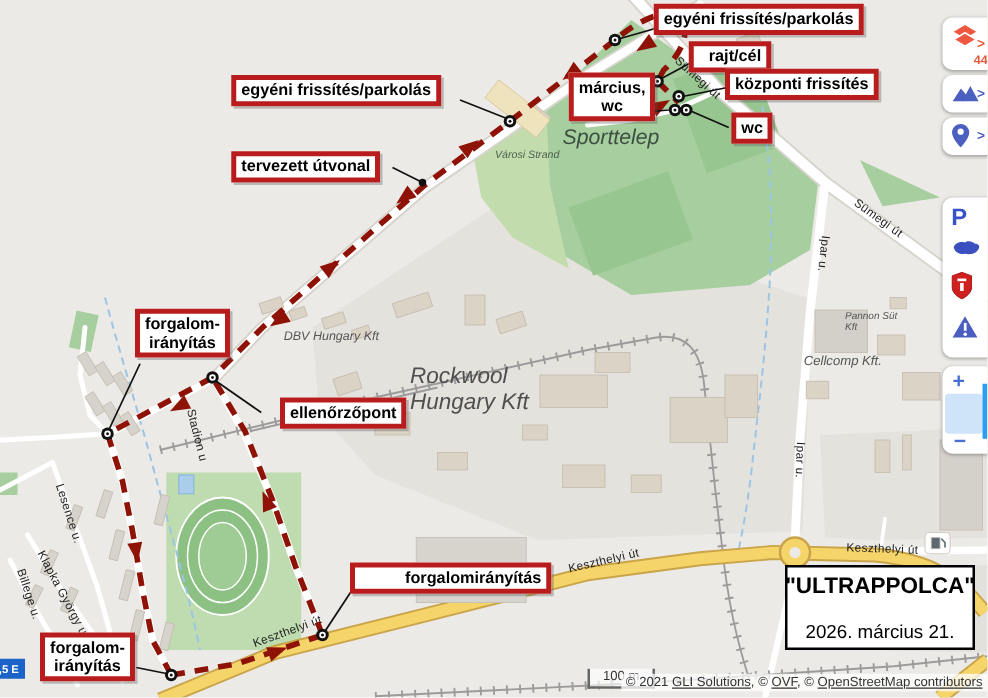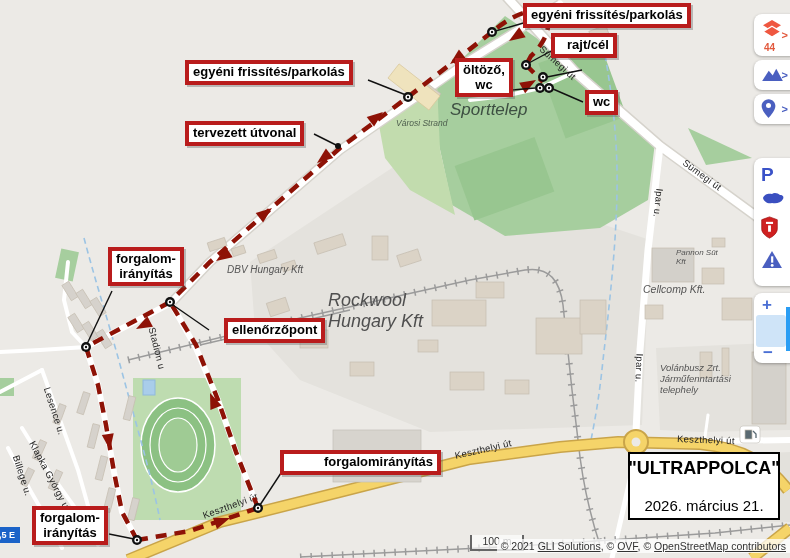--- a/index.html
+++ b/index.html
@@ -33,21 +33,21 @@
   .attrib a{color:#333;text-decoration:underline;cursor:pointer;}
   .badge{position:absolute;left:-6px;top:527px;z-index:40;background:#1b63c8;color:#fff;
          font-size:9px;font-weight:bold;padding:3px 5px;}
   
   .sbtn{position:absolute;right:-8px;width:44px;background:#fff;border-radius:8px;
         box-shadow:0 1px 3px rgba(0,0,0,.3);z-index:40;}
   .sbtn .chev{position:absolute;right:10px;top:50%;transform:translateY(-50%);
               font-size:11px;font-weight:bold;}
   .chev.orange{color:#e2593d;} .chev.blue{color:#4a5fc0;}
   .icwrap{display:flex;flex-direction:column;align-items:flex-start;padding:5px 0 4px 7px;}
-  .count44{color:#e2593d;font-size:10px;font-weight:bold;margin:1px 0 0 3px;}
+  .count44{color:#e2593d;font-size:10px;font-weight:bold;margin:1px 0 0 18px;}
   .parkP{color:#3a52c8;font-size:19px;font-weight:bold;line-height:1;}
   .zoomctl{position:absolute;right:-8px;top:293px;width:44px;height:70px;background:#fff;
            border-radius:8px;box-shadow:0 1px 3px rgba(0,0,0,.3);z-index:40;}
   .zoomctl .zin{position:absolute;left:8px;top:2px;font-size:17px;font-weight:bold;color:#4a6fd4;cursor:pointer;}
   .zoomctl .hl{position:absolute;left:2px;top:22px;width:30px;height:32px;background:#cfe4f8;border-radius:3px;}
   .zoomctl .zout{position:absolute;left:9px;bottom:0px;font-size:17px;font-weight:bold;color:#4a6fd4;cursor:pointer;}
   .zoomctl .bar{position:absolute;left:32px;top:14px;width:4px;height:44px;background:#2a9df4;}
 </style>
 </head>
 <body>
@@ -211,25 +211,20 @@
   <div class="poi center" style="left:328px;top:290px;width:120px;color:#4f4f4f;">
     <span class="blk" style="font-size:18px;">Rockwool</span>
     <span class="blk" style="font-size:18px;">Hungary Kft</span>
   </div>
   <span class="poi" style="left:227px;top:264px;font-size:10px;">DBV Hungary Kft</span>
   <div class="poi center" style="left:676px;top:248px;width:56px;font-size:8px;">
     <span class="blk">Pannon Süt</span>
     <span class="blk">Kft</span>
   </div>
   <span class="poi" style="left:643px;top:283px;font-size:10.5px;">Cellcomp Kft.</span>
-  <div class="poi center" style="left:660px;top:362px;width:118px;font-size:9.5px;">
-    <span class="blk">Volánbusz Zrt.</span>
-    <span class="blk">Járműfenntartási</span>
-    <span class="blk">telephely</span>
-  </div>
 
   <svg class="maplayer" width="790" height="558" viewBox="0 0 790 558" style="z-index:20;pointer-events:none;">
     <g fill="none" stroke="#8e1206" stroke-width="4.5" stroke-dasharray="11 8">
       <path d="M492 32 L408 97 L340 148 L210 262 L170 302"></path>
       <path d="M497 28 C515 14 534 6 545 16 C553 26 544 44 531 56 L526 65"></path>
       <path d="M526 65 L543 82"></path>
       <path d="M170 302 L86 347"></path>
       <path d="M86 347 L98 385 L106 425 L114 472 L122 512 L137 540"></path>
       <path d="M137 540 L190 531 L258 508"></path>
       <path d="M258 508 L236 452 L218 400 L196 345 L170 302"></path>
@@ -310,22 +305,23 @@
           <circle cx="258" cy="508" r="5" fill="#111"></circle>
           <circle cx="258" cy="508" r="2.6" fill="#fff"></circle>
           <circle cx="258" cy="508" r="1.2" fill="#111"></circle>
         </g>
       <circle cx="338" cy="146" r="3" fill="#111"></circle>
     </g>
   </svg>
 
   <div class="lbl" style="left:523px;top:3px;">egyéni frissítés/parkolás</div>
   <div class="lbl" style="left:551px;top:33px;padding-left:12px;">rajt/cél</div>
+  <div class="lbl" style="left:580px;top:55px;">központi frissítés</div>
   <div class="lbl center" style="left:455px;top:58px;">
-    <span class="blk">öltöző,</span>
+    <span class="blk">március,</span>
     <span class="blk">wc</span>
   </div>
   <div class="lbl" style="left:585px;top:90px;">wc</div>
   <div class="lbl" style="left:185px;top:60px;">egyéni frissítés/parkolás</div>
   <div class="lbl" style="left:185px;top:121px;">tervezett útvonal</div>
   <div class="lbl center" style="left:108px;top:247px;">
     <span class="blk">forgalom-</span>
     <span class="blk">irányítás</span>
   </div>
   <div class="lbl" style="left:208px;top:318px;margin-left:16px;">ellenőrzőpont</div>

